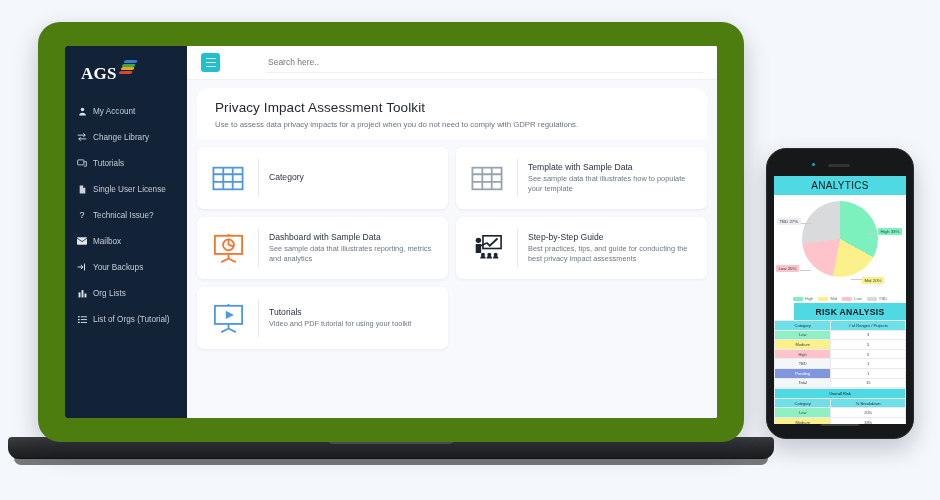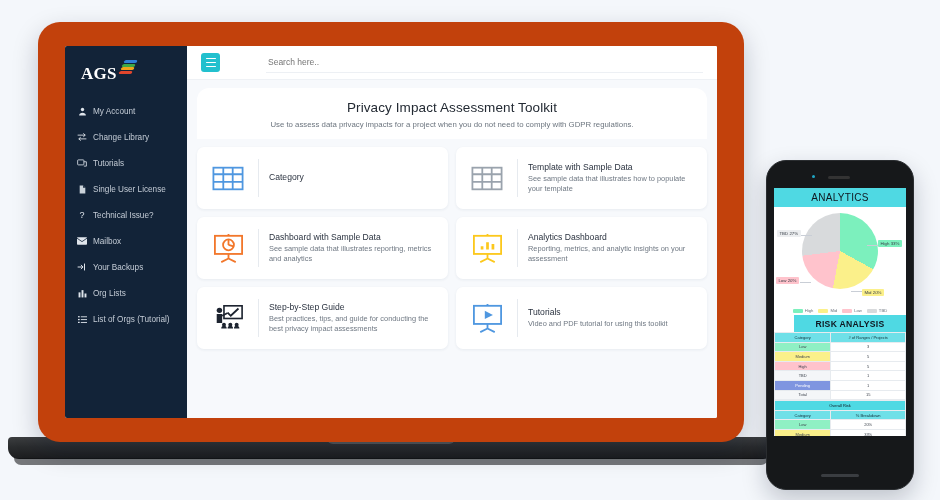--- a/index.html
+++ b/index.html
@@ -8,21 +8,21 @@
     background: #f4f7fb;
     font-family: "Liberation Sans", sans-serif;
     overflow: hidden;
     position: relative;
   }
 
   
   #laptop { position: absolute; left: 38px; top: 22px; width: 706px; height: 425px; }
   .lid {
     position: absolute; left: 0; top: 0; width: 706px; height: 420px;
-    background: #c2410c;
+    background: #4d7c0f;
     border-radius: 22px;
     box-shadow: 0 10px 26px rgba(10,20,40,.22);
   }
   .lid-inner {
     position: absolute; left: 27px; top: 24px; width: 652px; height: 372px;
     background: #ffffff; overflow: hidden;
     border-radius: 2px;
   }
   .base {
     position: absolute; left: -30px; top: 415px; width: 766px; height: 22px;
@@ -78,39 +78,39 @@
     display:flex; flex-direction:column; justify-content:center; align-items:center; gap:2.4px;
     cursor:pointer;
   }
   .burger span { display:block; width:10px; height:1.6px; background:#fff; border-radius:1px; }
   .search {
     flex:1; border:none; outline:none; font-size:8.5px; color:#98a1ad;
     font-family:"Liberation Sans", sans-serif; background:transparent;
     border-bottom:1px solid #edf0f4; padding:5px 2px;margin-left:36px;
   }
 
-  .panel { margin:8px 10px 0 10px; background:#fff; border-radius:12px 12px 0 0; padding:12px 18px 10px 18px; flex:0 0 auto;text-align:center; }
+  .panel { margin:8px 10px 0 10px; background:#fff; border-radius:12px 12px 0 0; padding:12px 18px 10px 18px; flex:0 0 auto; }
   .panel h1 { font-size:13.5px; color:#232a33; font-weight:400; letter-spacing:.1px; }
   .panel p { font-size:7.8px; color:#6c757f; margin-top:5px; }
 
   .cards { padding: 8px 10px 0 10px; display:grid; grid-template-columns:1fr 1fr; gap:8px; }
   .card {
     background:#fff; border-radius:7px; padding:10px 11px;
     display:flex; align-items:center; gap:10px;
     box-shadow:0 1px 3px rgba(30,50,80,.07);
     min-height:62px; cursor:pointer;
   }
   .card-icon { width:40px; height:36px; flex:0 0 40px; display:flex; align-items:center; justify-content:center; }
   .card-divider { width:1px; align-self:stretch; background:#e6eaef; margin:2px 0; flex:0 0 1px; }
   .card-text { min-width:0; }
   .card-title { font-size:8.6px; color:#2b3340; font-weight:400; margin-bottom:2px; }
   .card-desc { font-size:7.4px; color:#6f7883; line-height:1.35; }
 
   
-  #phone { position:absolute; left:766px; top:160px; width:148px; height:330px; }
+  #phone { position:absolute; left:766px; top:148px; width:148px; height:291px; }
   .phone-body {
     position:absolute; inset:0; background:#16181a; border-radius:20px;
     box-shadow:0 10px 24px rgba(10,20,40,.22);
     border:1px solid #2a2d30;
   }
   .phone-screen {
     position:absolute; left:8px; top:28px; width:132px; height:248px;
     background:#fff; overflow:hidden;
   }
   .phone-cam { position:absolute; left:46px; top:15px; width:3.2px; height:3.2px; background:#1fa6c4; border-radius:50%; }
@@ -308,34 +308,20 @@
                   <path d="M18 12V6.2M18 12l5.6 1.7"></path>
                 </svg>
               </div>
               <div class="card-divider"></div>
               <div class="card-text">
                 <div class="card-title">Dashboard with Sample Data</div>
                 <div class="card-desc">See sample data that illustrates reporting, metrics and analytics</div>
               </div>
             </div>
 
-            <div class="card">
-              <div class="card-icon">
-                <svg viewBox="0 0 36 32" width="33" height="29" fill="none" stroke="#fcc81c" stroke-width="2">
-                  <rect x="3" y="2" width="30" height="20"></rect>
-                  <path d="M18 22v5M18 27 10 31M18 27l8 4M18 2V0"></path>
-                  <path d="M12 17v-3.5M18 17V9M24 17v-6" stroke-width="3"></path>
-                </svg>
-              </div>
-              <div class="card-divider"></div>
-              <div class="card-text">
-                <div class="card-title">Analytics Dashboard</div>
-                <div class="card-desc">Reporting, metrics, and analytic insights on your assessment</div>
-              </div>
-            </div>
 
             <div class="card">
               <div class="card-icon">
                 <svg viewBox="0 0 36 32" width="33" height="29">
                   <rect x="13" y="2" width="20" height="14" fill="none" stroke="#1d2430" stroke-width="1.8"></rect>
                   <path d="M17 9.5 20.5 13 29 5" fill="none" stroke="#1d2430" stroke-width="2"></path>
                   <circle cx="8" cy="7" r="3" fill="#1d2430"></circle>
                   <path d="M5 11h6v10H5z" fill="#1d2430"></path>
                   <path d="M11 13 17 10" stroke="#1d2430" stroke-width="1.8"></path>
                   <circle cx="13" cy="23" r="2.2" fill="#1d2430"></circle>
@@ -357,21 +343,21 @@
               <div class="card-icon">
                 <svg viewBox="0 0 36 32" width="33" height="29" fill="none" stroke="#4f97e0" stroke-width="2">
                   <rect x="3" y="2" width="30" height="20"></rect>
                   <path d="M18 22v5M18 27 10 31M18 27l8 4M18 2V0"></path>
                   <path d="M15 7.5 24 12l-9 4.5z" fill="#4f97e0" stroke="none"></path>
                 </svg>
               </div>
               <div class="card-divider"></div>
               <div class="card-text">
                 <div class="card-title">Tutorials</div>
-                <div class="card-desc">Video and PDF tutorial for using this toolkit</div>
+                <div class="card-desc">Video and PDF tutorial for using your toolkit</div>
               </div>
             </div>
 
           </section>
         </main>
       </div>
     </div>
   </div>
 </div>
 

